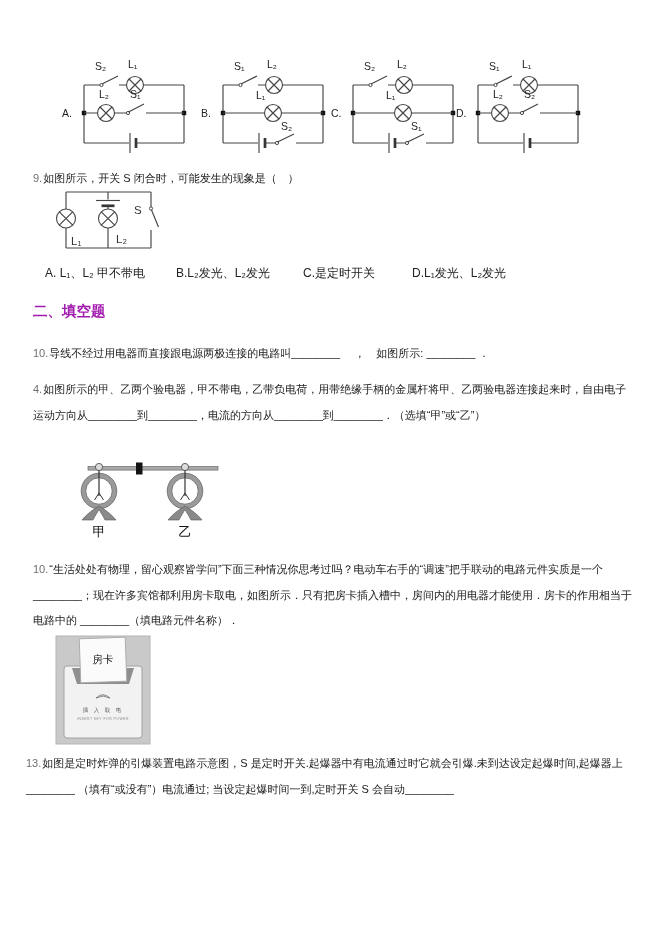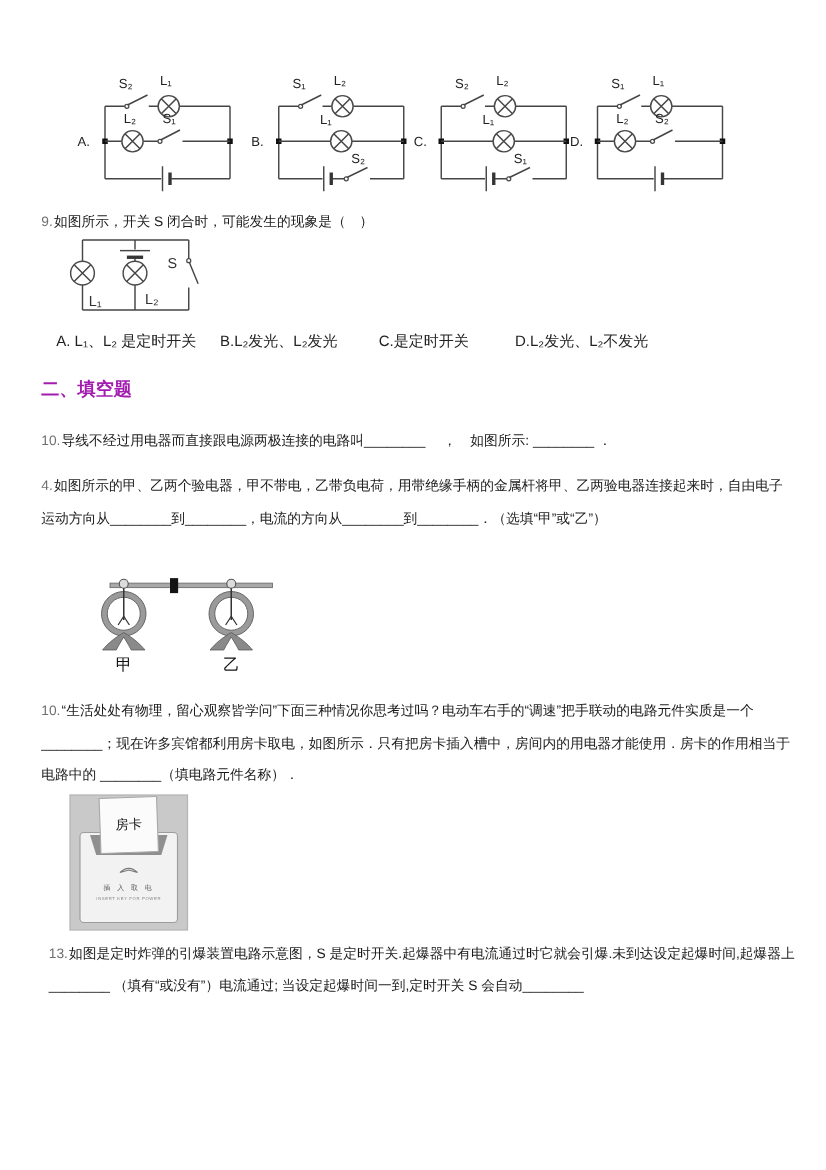--- a/index.html
+++ b/index.html
@@ -187,24 +187,24 @@
     <circle class="pivot" cx="103" cy="22.5" r="1.6"></circle>
       <line class="wire" x1="103.5" y1="24" x2="110.5" y2="41"></line>
   </g>
   <path class="wire" d="M18,62 H103"></path>
   <text class="optlbl" x="86" y="28">S</text>
   <text class="optlbl" x="23" y="59">L₁</text>
   <text class="optlbl" x="68" y="57">L₂</text>
 </svg>
 
 <div class="opts">
-  <span style="left:45px;top:265px">A. L₁、L₂ 是定时开关</span>
+  <span style="left:45px;top:265px">A. L₁、L₂ 甲不带电</span>
   <span style="left:176px;top:265px">B.L₂发光、L₂发光</span>
   <span style="left:303px;top:265px">C.是定时开关</span>
-  <span style="left:412px;top:265px">D.L₂发光、L₂不发光</span>
+  <span style="left:412px;top:265px">D.L₁发光、L₂发光</span>
 </div>
 
 <div class="section-title" style="left:33px;top:302px">二、填空题</div>
 
 <p class="para" style="left:33px;top:330px;width:605px"><span class="qnum">10.</span><span>导线不经过用电器而直接跟电源两极连接的电路叫________　 ，　如图所示: ________ ．</span></p>
 
 <p class="para" style="left:33px;top:366px;width:600px"><span class="qnum">4.</span><span>如图所示的甲、乙两个验电器，甲不带电，乙带负电荷，用带绝缘手柄的金属杆将甲、乙两验电器连接起来时，自由电子运动方向从________到________，电流的方向从________到________．（选填“甲”或“乙”）</span></p>
 
 <svg style="left:72px;top:450px" width="155" height="90" viewBox="0 0 155 90">
   <g>
@@ -243,13 +243,13 @@
   <path d="M16,32 L78,32 L73,48 L21,48 Z" fill="#8f8f8f"></path>
   <g transform="rotate(-2 47 24)">
     <rect x="24" y="2" width="46" height="44" fill="#fbfbfb" stroke="#a8a8a8" stroke-width="0.9"></rect>
     <text class="figtext" x="47" y="27" font-size="10.5" text-anchor="middle">房卡</text>
   </g>
   <path d="M40,62 Q47,55.5 54,62 L47,60 Z" fill="none" stroke="#787878" stroke-width="0.9"></path>
   <text x="47" y="76" font-size="5.5" text-anchor="middle" fill="#555" letter-spacing="2">插 入 取 电</text>
   <text x="47" y="84" font-size="3.4" text-anchor="middle" fill="#8a8a8a" letter-spacing="0.5">INSERT KEY FOR POWER</text>
 </svg>
 
-<p class="para" style="left:39px;top:740px;width:602px"><span class="qnum">13.</span><span>如图是定时炸弹的引爆装置电路示意图，S 是定时开关.起爆器中有电流通过时它就会引爆.未到达设定起爆时间,起爆器上________ （填有“或没有”）电流通过; 当设定起爆时间一到,定时开关 S 会自动________</span></p>
+<p class="para" style="left:26px;top:740px;width:602px"><span class="qnum">13.</span><span>如图是定时炸弹的引爆装置电路示意图，S 是定时开关.起爆器中有电流通过时它就会引爆.未到达设定起爆时间,起爆器上________ （填有“或没有”）电流通过; 当设定起爆时间一到,定时开关 S 会自动________</span></p>
 
 </body></html>

